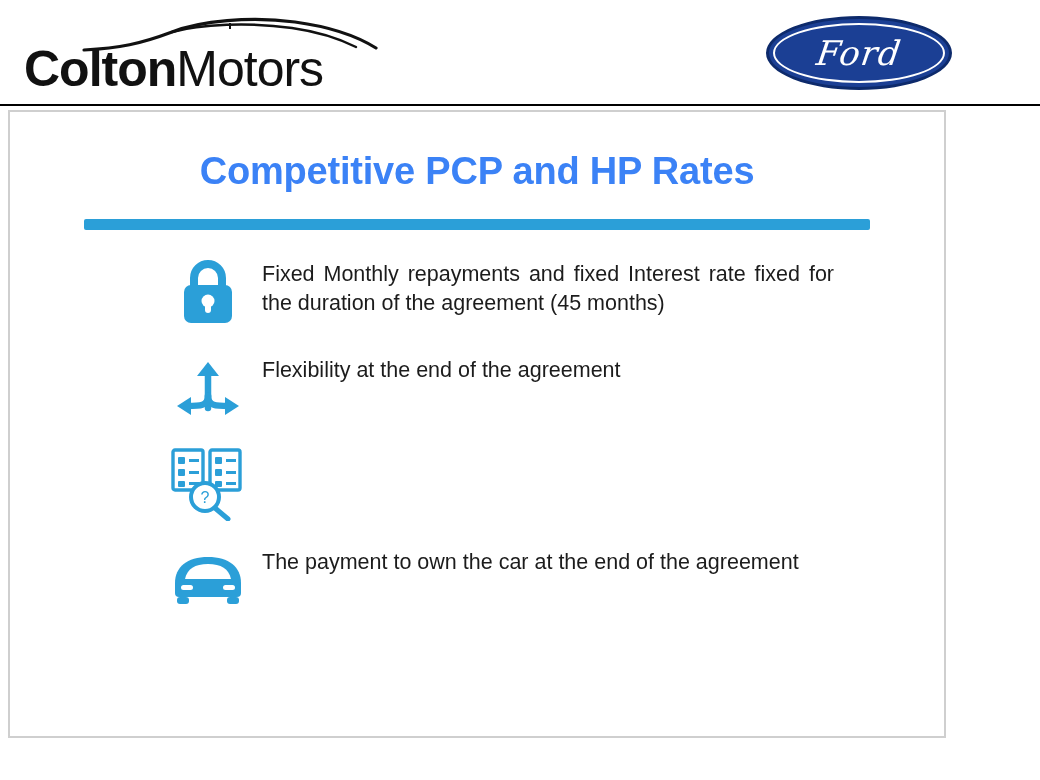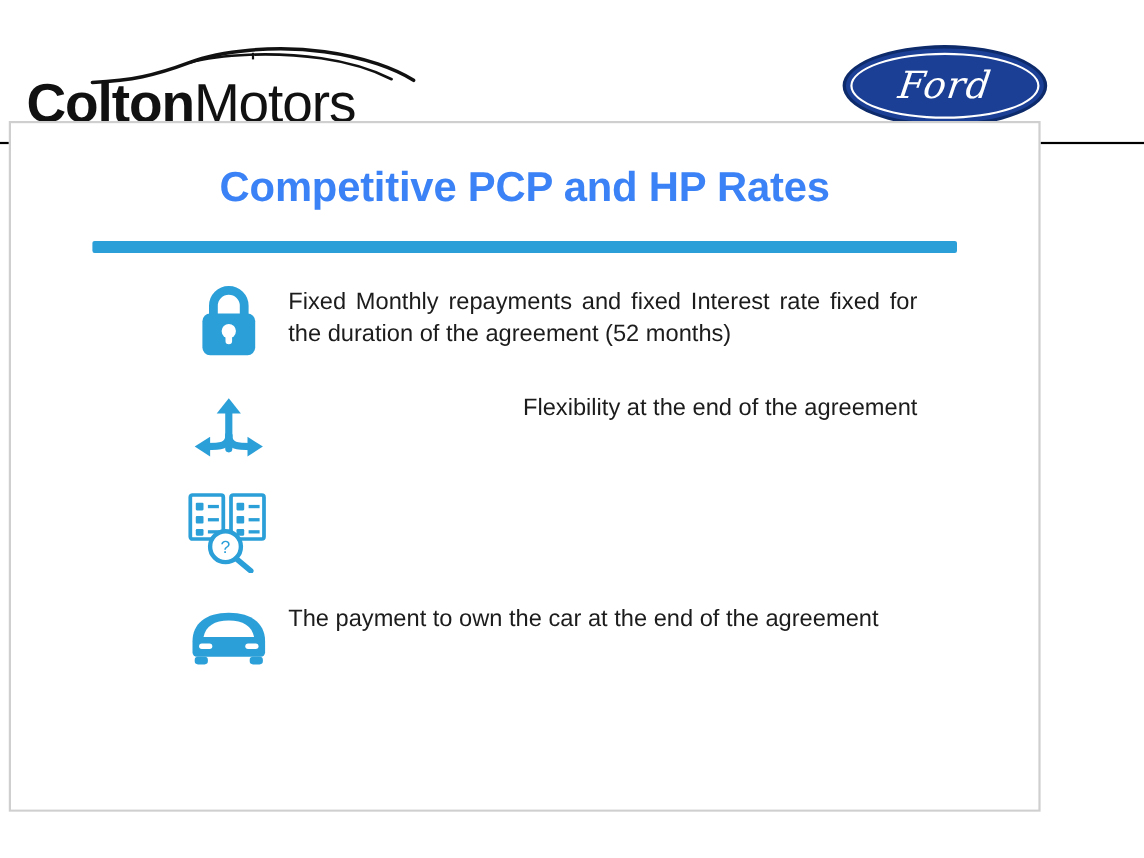--- a/index.html
+++ b/index.html
@@ -17,21 +17,20 @@
   }
 
   
   .header {
     position: relative;
     height: 106px;
     width: 100%;
     background: #ffffff;
     border-bottom: 2px solid #000000;
     box-sizing: border-box;
-    margin-top: 25px;
   }
 
   .brand-logo {
     position: absolute;
     left: 24px;
     top: 10px;
     width: 370px;
     height: 90px;
   }
   .brand-swoosh {
@@ -149,21 +148,21 @@
     flex: 1;
     font-size: 21.5px;
     line-height: 1.33;
     color: #1c1c1c;
     text-align: justify;
     padding-top: 6px;
     padding-left: 6px;
   }
   .point.p2 .text,
   .point.p3 .text { text-align: justify; }
-  .point.p2 .text { text-align: right; }
+  .point.p2 .text { text-align: left; }
 
   .bottom-strip {
     position: absolute;
     left: 0;
     bottom: 0;
     width: 1040px;
     height: 42px;
     background: #ffffff;
   }
 </style>
@@ -200,21 +199,21 @@
 
     <div class="point p1">
       <div class="icon">
         <svg width="60" height="70" viewBox="0 0 60 70">
           <path d="M16 30 V22 a14 14 0 0 1 28 0 v8" fill="none" stroke="#2b9fd8" stroke-width="8" stroke-linecap="round"></path>
           <rect x="6" y="29" width="48" height="38" rx="7" fill="#2b9fd8"></rect>
           <circle cx="30" cy="45" r="6.5" fill="#ffffff"></circle>
           <rect x="27" y="45" width="6" height="12" rx="3" fill="#ffffff"></rect>
         </svg>
       </div>
-      <div class="text">Fixed Monthly repayments and fixed Interest rate fixed for the duration of the agreement (52 months)</div>
+      <div class="text">Fixed Monthly repayments and fixed Interest rate fixed for the duration of the agreement (45 months)</div>
     </div>
 
     <div class="point p2">
       <div class="icon">
         <svg width="74" height="62" viewBox="0 0 74 62">
           <g fill="none" stroke="#2b9fd8" stroke-width="6.5" stroke-linecap="round" stroke-linejoin="round">
             <path d="M37 52 V16"></path>
             <path d="M37 40 C 37 50, 45 50, 58 50"></path>
             <path d="M37 40 C 37 50, 29 50, 16 50"></path>
           </g>

